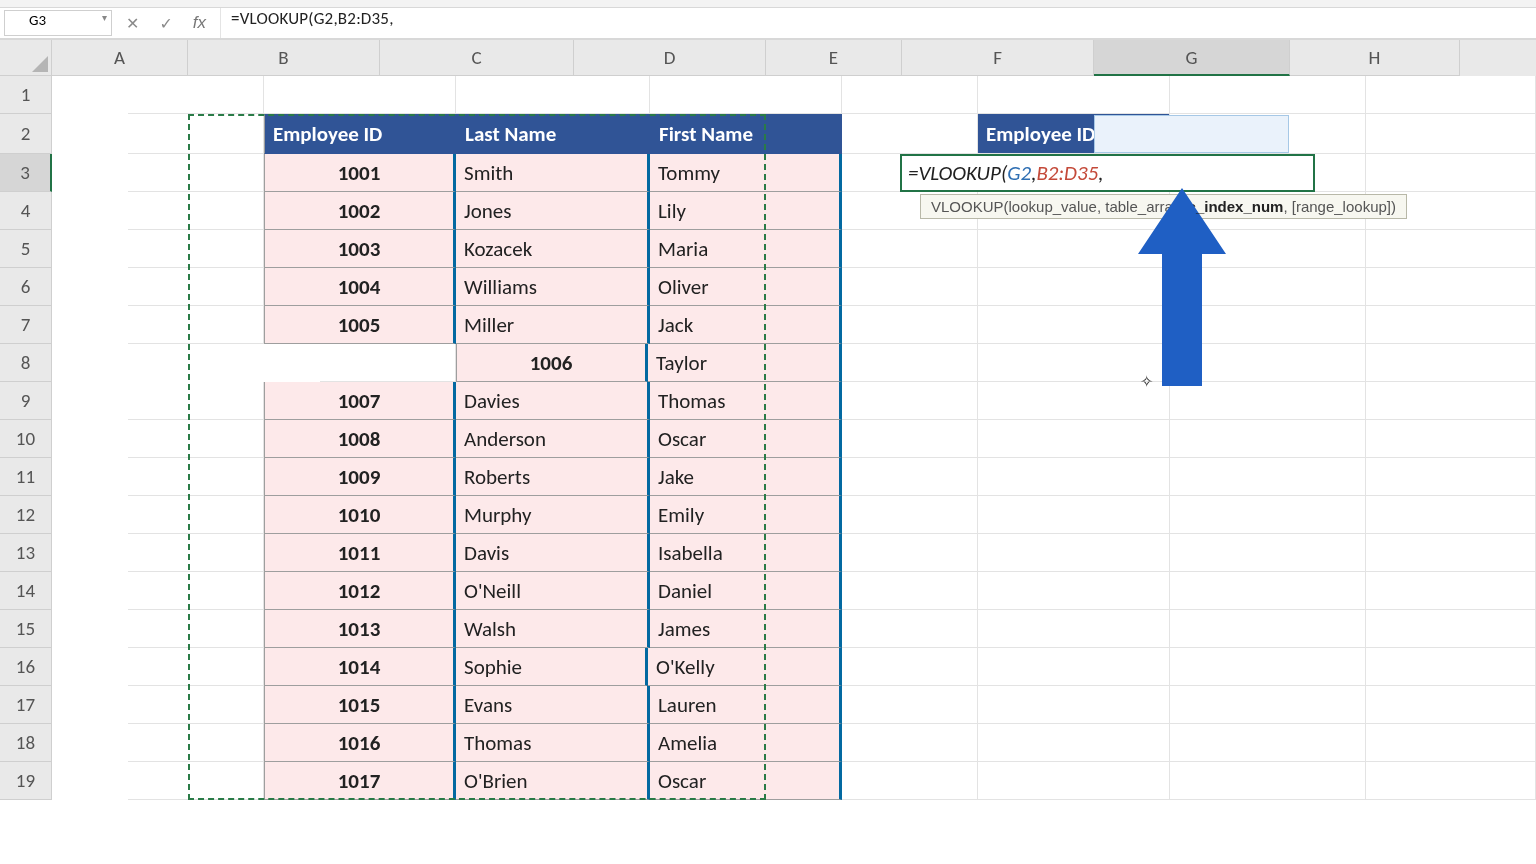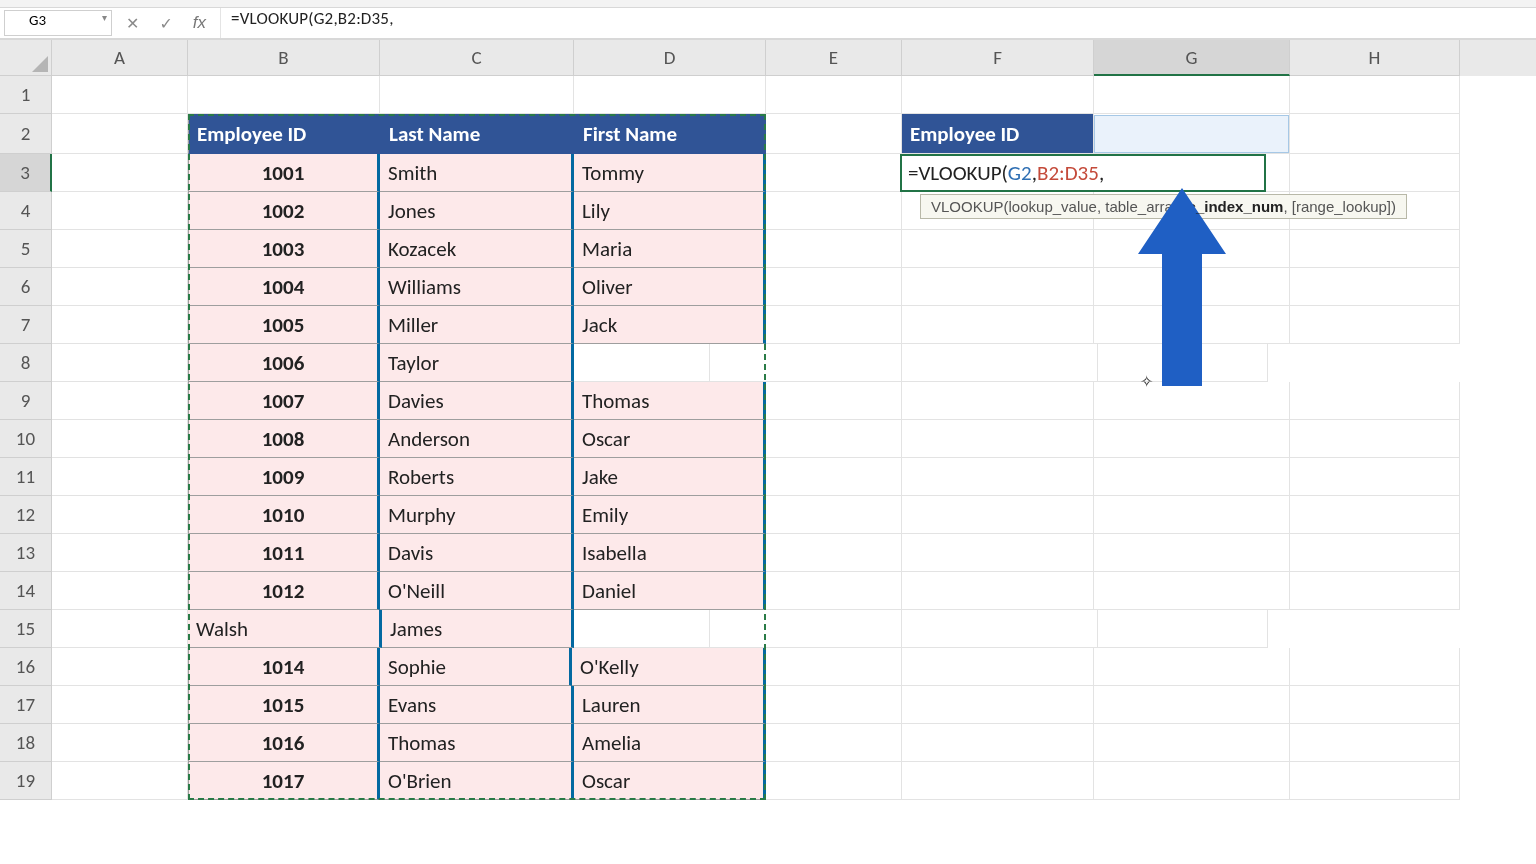--- a/index.html
+++ b/index.html
@@ -127,20 +127,21 @@
     display: flex;
     flex-direction: column;
   }
   .cells {
     position: relative;
     flex: 1;
   }
   .row {
     display: flex;
     height: 38px;
+    justify-content: flex-end;
   }
   .row.hdr-row { height: 40px; }
   .cell {
     border-right: 1px solid #e3e3e3;
     border-bottom: 1px solid #e3e3e3;
     padding: 0 8px;
     display: flex;
     align-items: center;
     font-size: 21px;
     color: #222;
@@ -424,20 +425,21 @@
             <div class="cell cB tbl-cell tbl-left idcol">1012</div>
             <div class="cell cC tbl-cell">O'Neill</div>
             <div class="cell cD tbl-cell">Daniel</div>
             <div class="cell cE"></div>
             <div class="cell cF"></div>
             <div class="cell cG"></div>
             <div class="cell cH"></div>
           </div>
           <div class="row">
             <div class="cell cA"></div>
+            <div class="cell cB tbl-cell tbl-left idcol">1013</div>
             <div class="cell cC tbl-cell">Walsh</div>
             <div class="cell cD tbl-cell">James</div>
             <div class="cell cE"></div>
             <div class="cell cF"></div>
             <div class="cell cG"></div>
             <div class="cell cH"></div>
           </div>
           <div class="row">
             <div class="cell cA"></div>
             <div class="cell cB tbl-cell tbl-left idcol">1014</div>
@@ -477,21 +479,21 @@
             <div class="cell cF"></div>
             <div class="cell cG"></div>
             <div class="cell cH"></div>
           </div>
         </div>
 
       <div class="range-outline" style="left:136px; top:38px; width:578px; height:686px;"></div>
 
       <div class="g2-box" style="left:1042px; top:39px; width:195px; height:38px;"></div>
 
-      <div class="edit-overlay" style="left:848px; top:78px; width:366px; height:38px;">
+      <div class="edit-overlay" style="left:848px; top:78px; width:415px; height:38px;font-style:italic;">
         <span class="p1">=VLOOKUP(</span>
           <span class="ref1">G2</span>
           <span class="p1">,</span>
           <span class="ref2">B2:D35</span>
           <span class="p1">,</span>
       </div>
 
       <div class="fn-tooltip" style="left:868px; top:118px;">
         <span>VLOOKUP(lookup_value, table_array, </span><b><span>c</span></b><b style="position:relative;z-index:2">_index_num</b><span>, [range_lookup])</span>
       </div>

